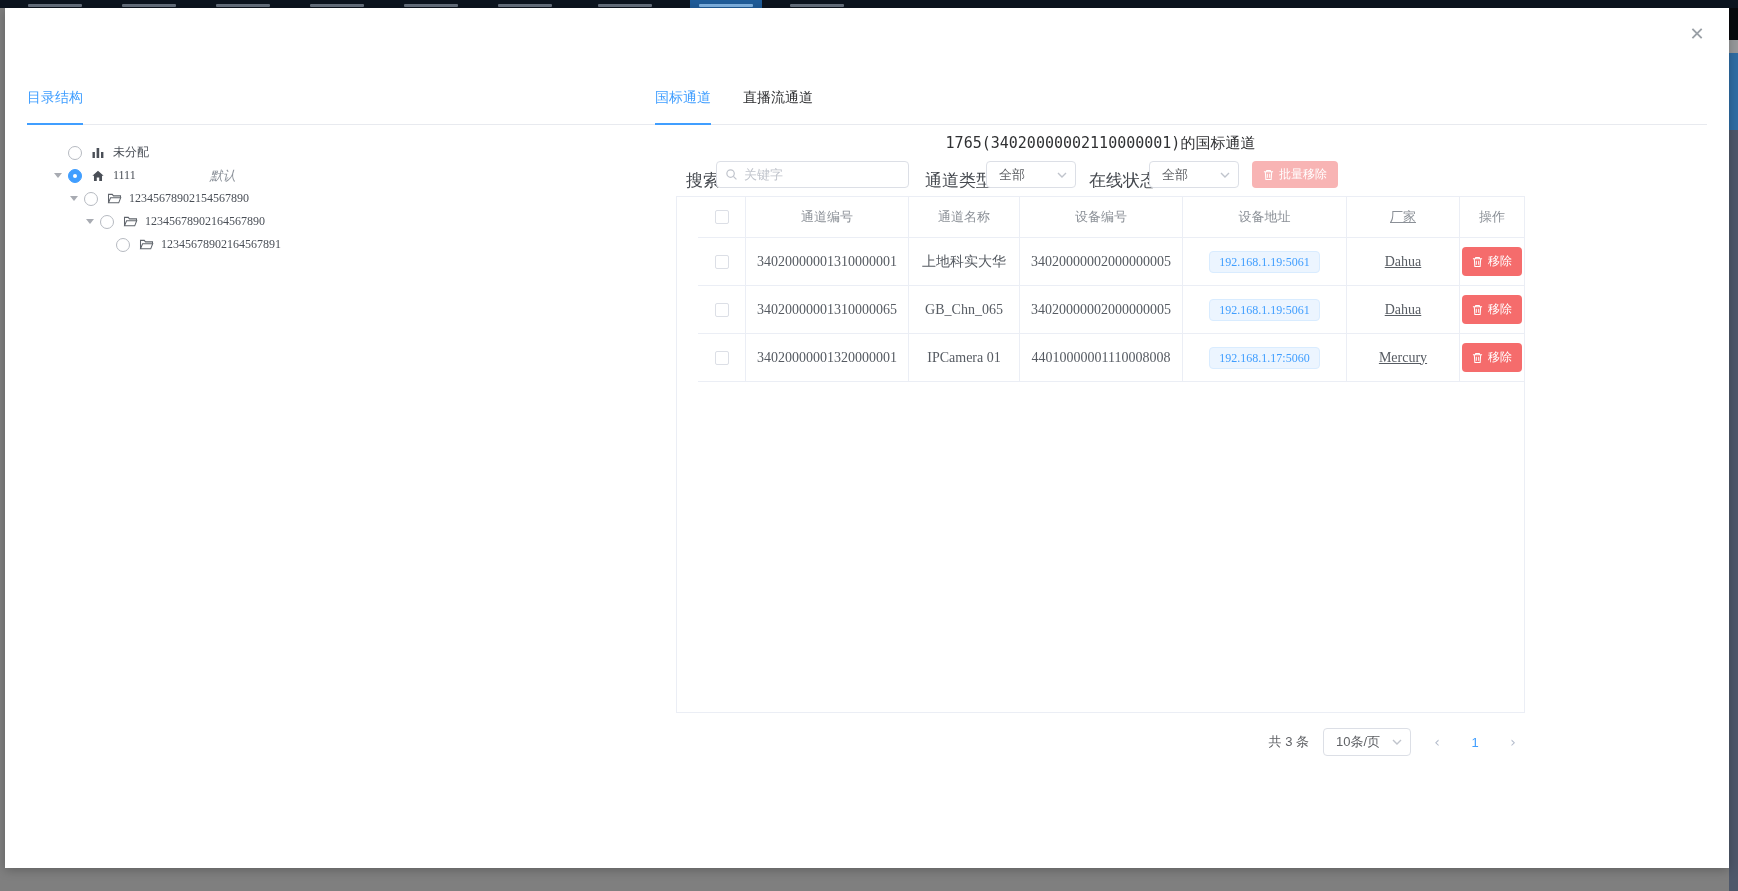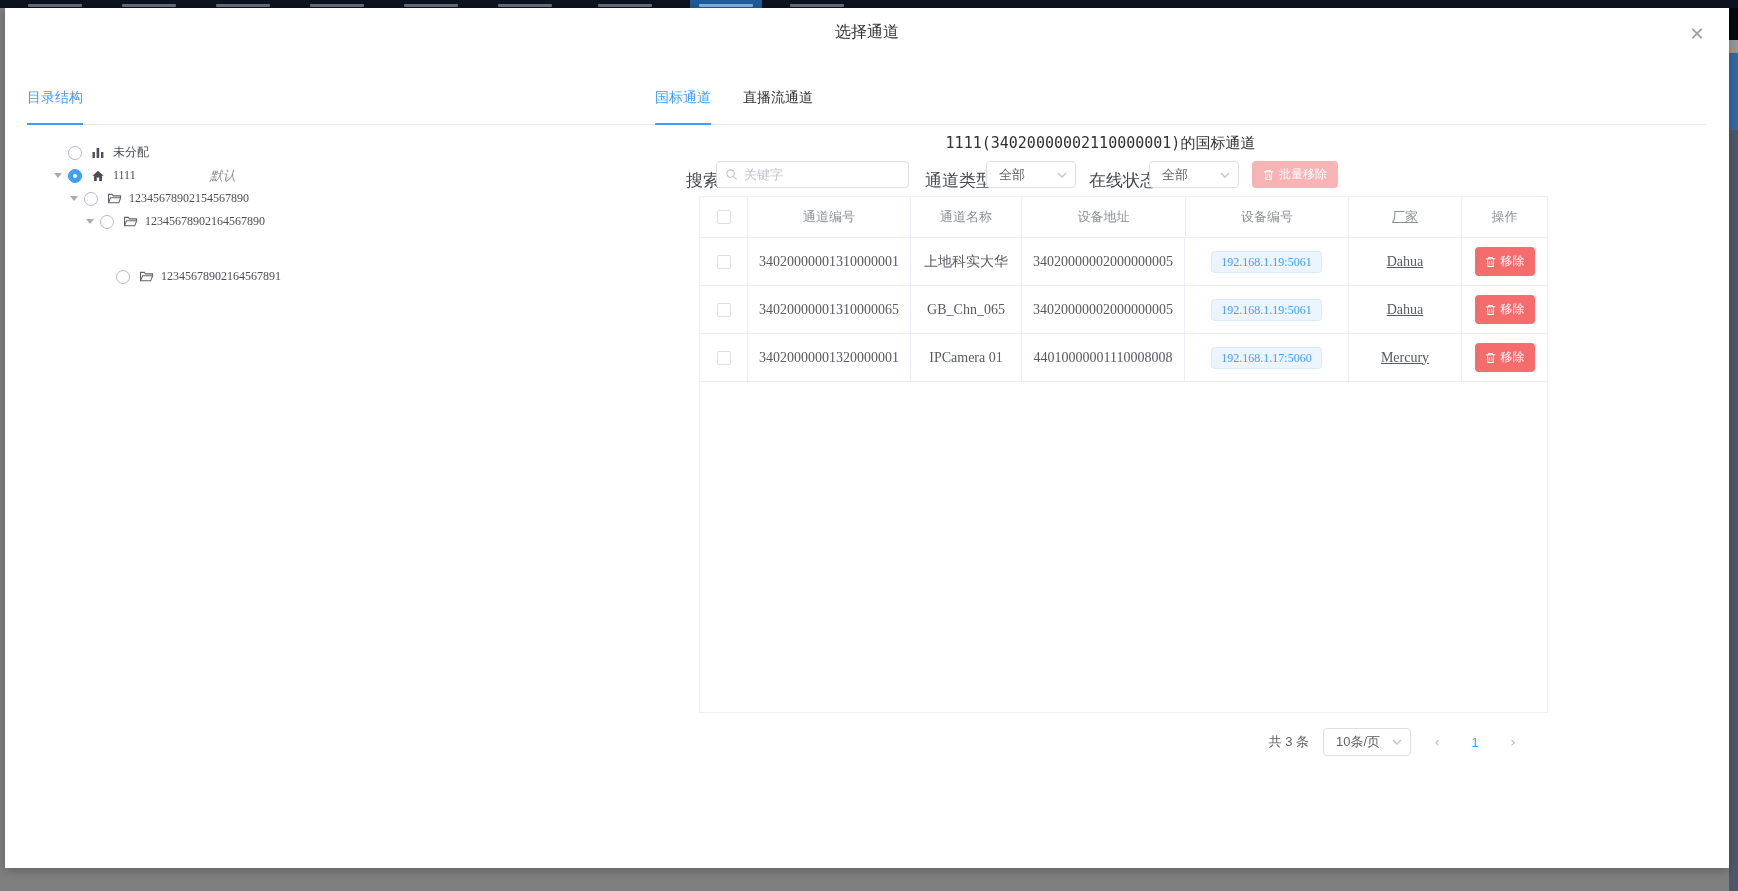--- a/index.html
+++ b/index.html
@@ -32,33 +32,33 @@
   .tree { position:absolute; left:0; top:133px; width:640px; }
   .tree-row { display:flex; align-items:center; height:23px; font-size:13px; color:#4a4f57; }
   .tree-label { font-family:"Liberation Serif","DejaVu Serif",serif; font-size:12px; color:#4a4f57; }
   .tree-suffix { font-family:"Liberation Serif","DejaVu Serif",serif; font-style:italic; color:#8d939b; margin-left:74px; font-size:13px; }
   .caret { width:0; height:0; border-left:4.5px solid transparent; border-right:4.5px solid transparent; border-top:5px solid #a8abb2; margin-right:6px; flex:none; }
   .caret.hidden { visibility:hidden; }
   .radio { width:14px; height:14px; border:1px solid #b6bac1; border-radius:50%; background:#fff; margin-right:8px; flex:none; position:relative; }
   .radio.checked { border-color:#409eff; background:#409eff; }
   .radio.checked::after { content:""; position:absolute; left:4px; top:4px; width:4px; height:4px; border-radius:50%; background:#fff; }
   .tree-icon { width:16px; height:16px; margin-right:7px; flex:none; display:flex; align-items:center; justify-content:center; }
-  .lv0 { padding-left:49px; } .lv1 { padding-left:65px;align-items:center; } .lv2 { padding-left:81px; } .lv3 { padding-left:97px;margin-top:32px; }
+  .lv0 { padding-left:49px; } .lv1 { padding-left:65px;align-items:center; } .lv2 { padding-left:81px; } .lv3 { padding-left:97px; }
 
   
   .panel-heading { position:absolute; top:126px; left:671px; width:849px; text-align:center; font-size:15px; color:#303133; font-family:"DejaVu Sans Mono","Liberation Sans",sans-serif; }
 
   .flt-label { position:absolute; top:161px; font-size:17px; color:#45494f; }
   .search-box { position:absolute; left:711px; top:153px; width:193px; height:27px; border:1px solid #dcdfe6; border-radius:4px; background:#fff; display:flex; align-items:center; padding:0 8px; }
   .search-box .ph { color:#c0c4cc; font-size:13px; margin-left:6px; }
   .selbox { position:absolute; top:153px; height:27px; border:1px solid #dcdfe6; border-radius:4px; background:#fff; display:flex; align-items:center; justify-content:space-between; padding:0 8px 0 12px; font-size:13px; color:#606266; }
   .btn-danger-disabled { position:absolute; left:1247px; top:153px; width:86px; height:27px; background:#f8b4b4; border-radius:4px; color:#fff; font-size:12px; display:flex; align-items:center; justify-content:center; gap:5px; cursor:not-allowed; }
 
   
-  .gtable { position:absolute; left:694px; top:188px; width:849px; height:517px; border:1px solid #ebeef5; background:#fff; }
+  .gtable { position:absolute; left:671px; top:188px; width:849px; height:517px; border:1px solid #ebeef5; background:#fff;padding-left:21px; }
   .trow { display:flex; width:100%; }
   .trow.head { height:41px; border-bottom:1px solid #ebeef5; }
   .trow.body { height:48px; border-bottom:1px solid #ebeef5; }
   .tcell { display:flex; align-items:center; justify-content:center; border-right:1px solid #ebeef5; font-size:14px; color:#565b62; overflow:hidden; }
   .tcell:last-child { border-right:none; }
   .c0{width:48px;flex:none;} .c1{width:163px;flex:none;} .c2{width:111px;flex:none;} .c3{width:163px;flex:none;} .c4{width:164px;flex:none;} .c5{width:113px;flex:none;text-decoration:underline;} .c6{flex:1;}
   .head .tcell { font-size:13px; color:#8b9097; }
   .serif { font-family:"Liberation Serif","DejaVu Serif",serif; }
   .checkbox { width:14px; height:14px; border:1px solid #dcdfe6; border-radius:2px; background:#fff; }
   .addr-tag { background:#ecf5ff; border:1px solid #d9ecff; color:#409eff; border-radius:4px; font-size:12px; padding:4px 9px; line-height:1; font-family:"Liberation Serif","DejaVu Serif",serif; }
@@ -91,21 +91,20 @@
 </div>
 <div class="edge-right">
   <div class="s1"></div>
     <div class="s2"></div>
     <div class="s3"></div>
     <div class="s4"></div>
 </div>
 
 <div class="modal">
 
-  <div class="dialog-title">选择通道</div>
   <div class="dialog-close">✕</div>
 
   <div class="tabline"></div>
 
   <div class="tab active" style="left:22px">目录结构</div>
   <div class="tab-underline" style="left:22px; width:56px"></div>
 
   <div class="tab active" style="left:650px">国标通道</div>
   <div class="tab-underline" style="left:650px; width:56px"></div>
   <div class="tab inactive" style="left:738px">直播流通道</div>
@@ -169,21 +168,21 @@
       <span class="tree-icon">
         <svg width="15" height="15" viewBox="0 0 16 16">
             <path d="M1.6 12.6 V3.6 h4 l1.3 1.6 h7.5 v2" fill="none" stroke="#5f646b" stroke-width="1.1"></path>
             <path d="M1.6 12.6 L3.8 7.2 h10.8 l-2.1 5.4 z" fill="none" stroke="#5f646b" stroke-width="1.1"></path>
           </svg>
       </span>
       <span class="tree-label">12345678902164567891</span>
     </div>
   </div>
 
-  <div class="panel-heading">1111(34020000002110000001)的国标通道</div>
+  <div class="panel-heading">1765(34020000002110000001)的国标通道</div>
 
   <span class="flt-label" style="left:681px">搜索:</span>
   <div class="search-box">
     <span>
       <svg width="13" height="13" viewBox="0 0 14 14">
           <circle cx="6" cy="6" r="4" fill="none" stroke="#c0c4cc" stroke-width="1.3"></circle>
           <line x1="9" y1="9" x2="12.3" y2="12.3" stroke="#c0c4cc" stroke-width="1.3"></line>
         </svg>
     </span>
     <span class="ph">关键字</span>
@@ -218,22 +217,22 @@
     <span>批量移除</span>
   </div>
 
   <div class="gtable">
     <div class="trow head">
       <div class="tcell c0">
           <span class="checkbox"></span>
         </div>
       <div class="tcell c1">通道编号</div>
       <div class="tcell c2">通道名称</div>
+      <div class="tcell c3">设备编号</div>
       <div class="tcell c4">设备地址</div>
-      <div class="tcell c3">设备编号</div>
       <div class="tcell c5">厂家</div>
       <div class="tcell c6">操作</div>
     </div>
 
     <div class="trow body">
       <div class="tcell c0">
           <span class="checkbox"></span>
         </div>
       <div class="tcell c1 serif">34020000001310000001</div>
       <div class="tcell c2 serif">上地科实大华</div>

